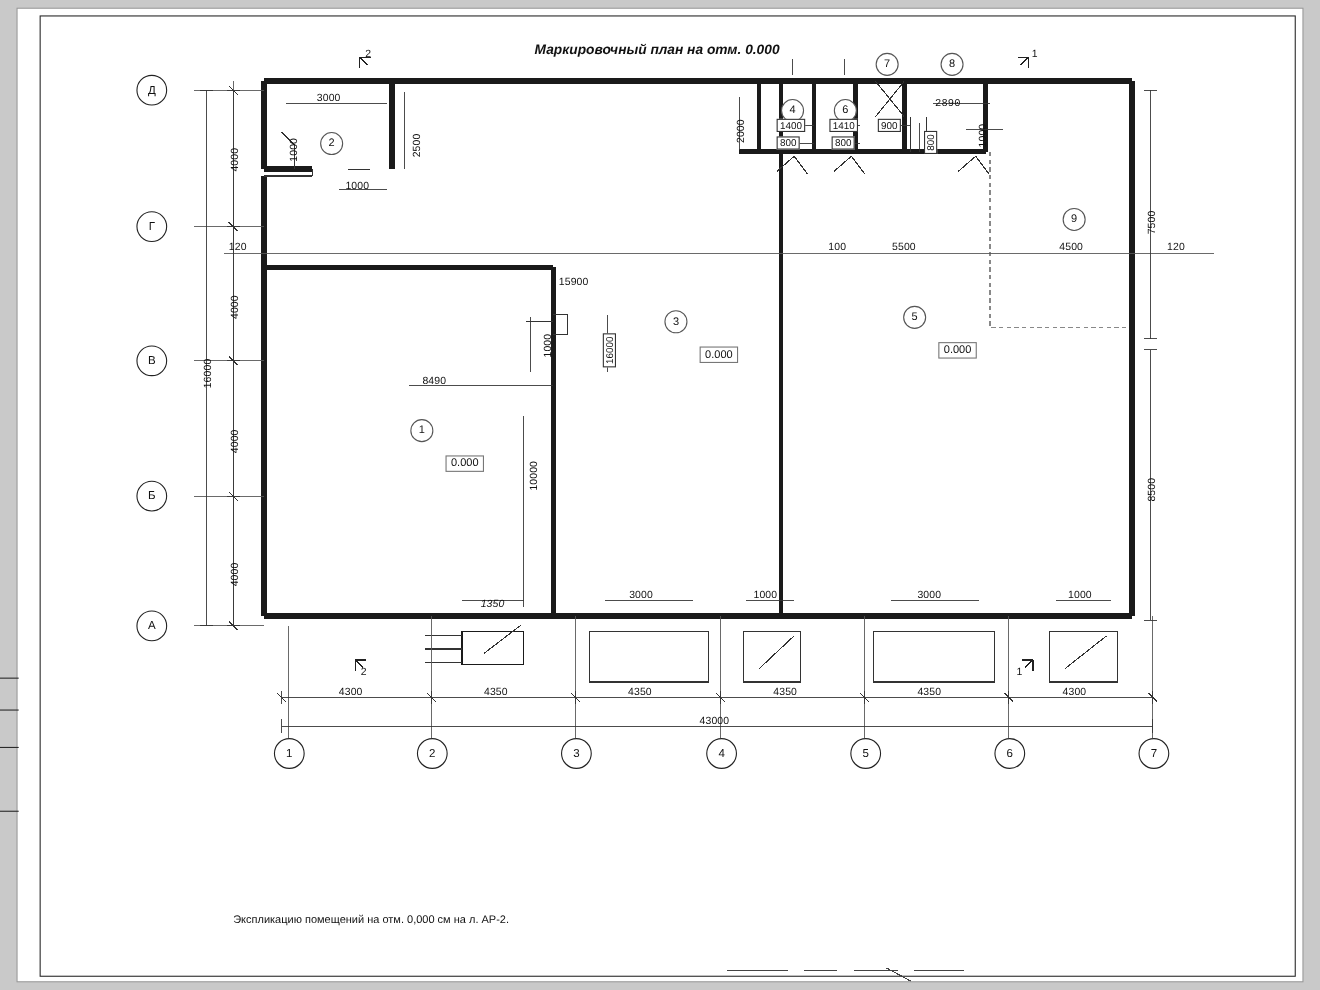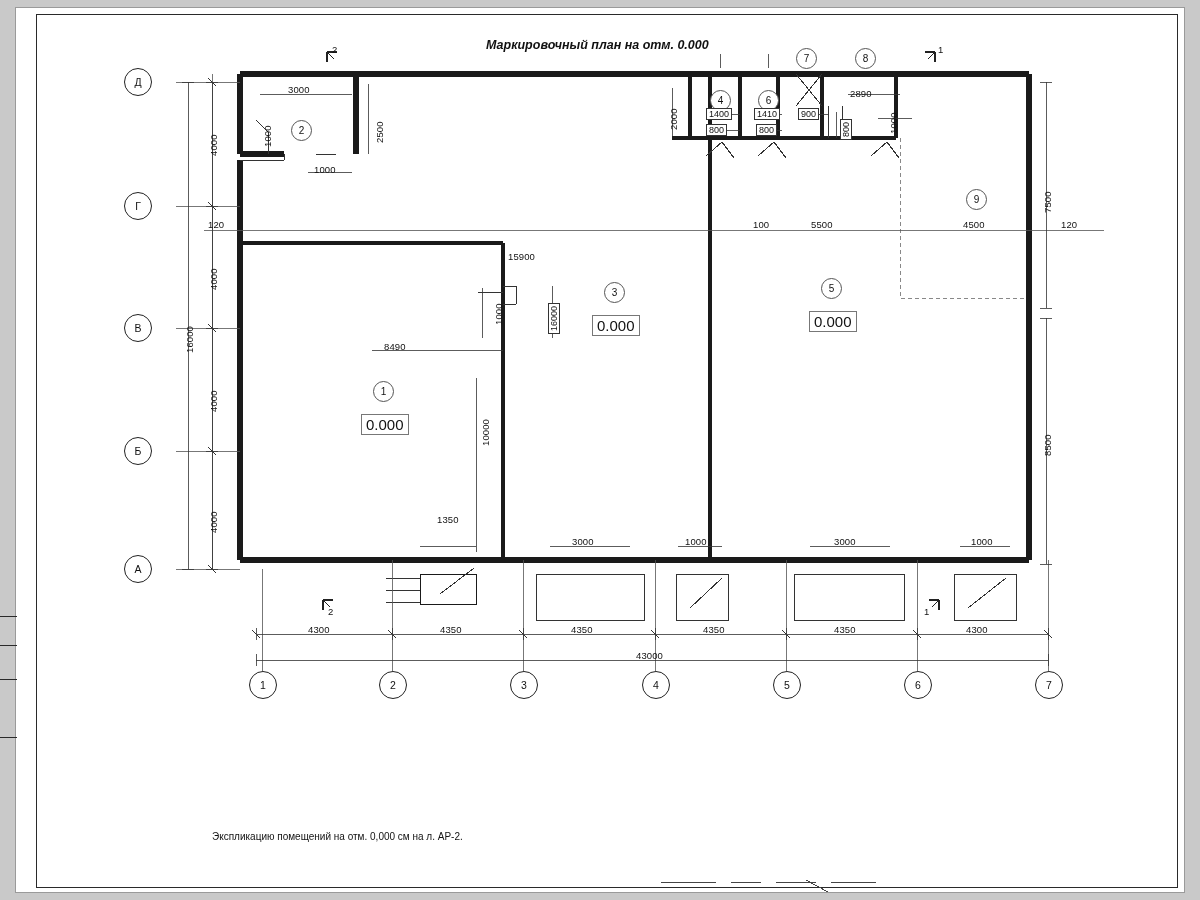--- a/index.html
+++ b/index.html
@@ -39,21 +39,21 @@
     background:#fff;display:flex;align-items:center;justify-content:center;
     font-size:10.5px;color:#111;
   }
   .roomnum{
     position:absolute;border:1px solid #555;border-radius:50%;
     background:#fff;display:flex;align-items:center;justify-content:center;
     font-size:10px;color:#111;width:19px;height:19px;
   }
   .elev{
     position:absolute;border:1px solid #777;background:#fff;
-    font-size:15px;color:#111;padding:1px 4px;white-space:nowrap;
+    font-size:10px;color:#111;padding:1px 4px;white-space:nowrap;margin-left:44px;
   }
   .dimbox{
     position:absolute;border:1px solid #333;background:#fff;
     font-size:9px;color:#111;padding:0 2px;white-space:nowrap;
   }
   .dimbox.v{transform:rotate(-90deg);transform-origin:0 0;}
 </style>
 </head>
 <body>
 
@@ -328,27 +328,27 @@
   <div class="lbl v" style="left:246px;top:139px;">1000</div>
   <div class="lbl" style="left:298px;top:156px;">1000</div>
 
   <div class="lbl v" style="left:652px;top:122px;">2000</div>
   <div class="dimbox" style="left:690px;top:100px;">1400</div>
   <div class="dimbox" style="left:690px;top:116px;">800</div>
   <div class="dimbox" style="left:738px;top:100px;">1410</div>
   <div class="dimbox" style="left:740px;top:116px;">800</div>
   <div class="dimbox" style="left:782px;top:100px;">900</div>
   <div class="dimbox v" style="left:824px;top:132px;">800</div>
-  <div class="lbl" style="left:834px;top:80px;">2890</div>
+  <div class="lbl" style="left:834px;top:80px;font-family:Liberation Mono, monospace;">2890</div>
   <div class="lbl v" style="left:872px;top:126px;">1000</div>
 
   <div class="lbl" style="left:368px;top:333px;">8490</div>
   <div class="lbl v" style="left:464px;top:438px;">10000</div>
   <div class="lbl v" style="left:477px;top:317px;">1000</div>
   <div class="dimbox v" style="left:532px;top:326px;">16000</div>
 
-  <div class="lbl" style="left:421px;top:506px;">1350</div>
+  <div class="lbl" style="left:421px;top:536px;font-style:italic;">1350</div>
   <div class="lbl" style="left:556px;top:528px;">3000</div>
   <div class="lbl" style="left:669px;top:528px;">1000</div>
   <div class="lbl" style="left:818px;top:528px;">3000</div>
   <div class="lbl" style="left:955px;top:528px;">1000</div>
 
 </div>
 
 </body></html>

